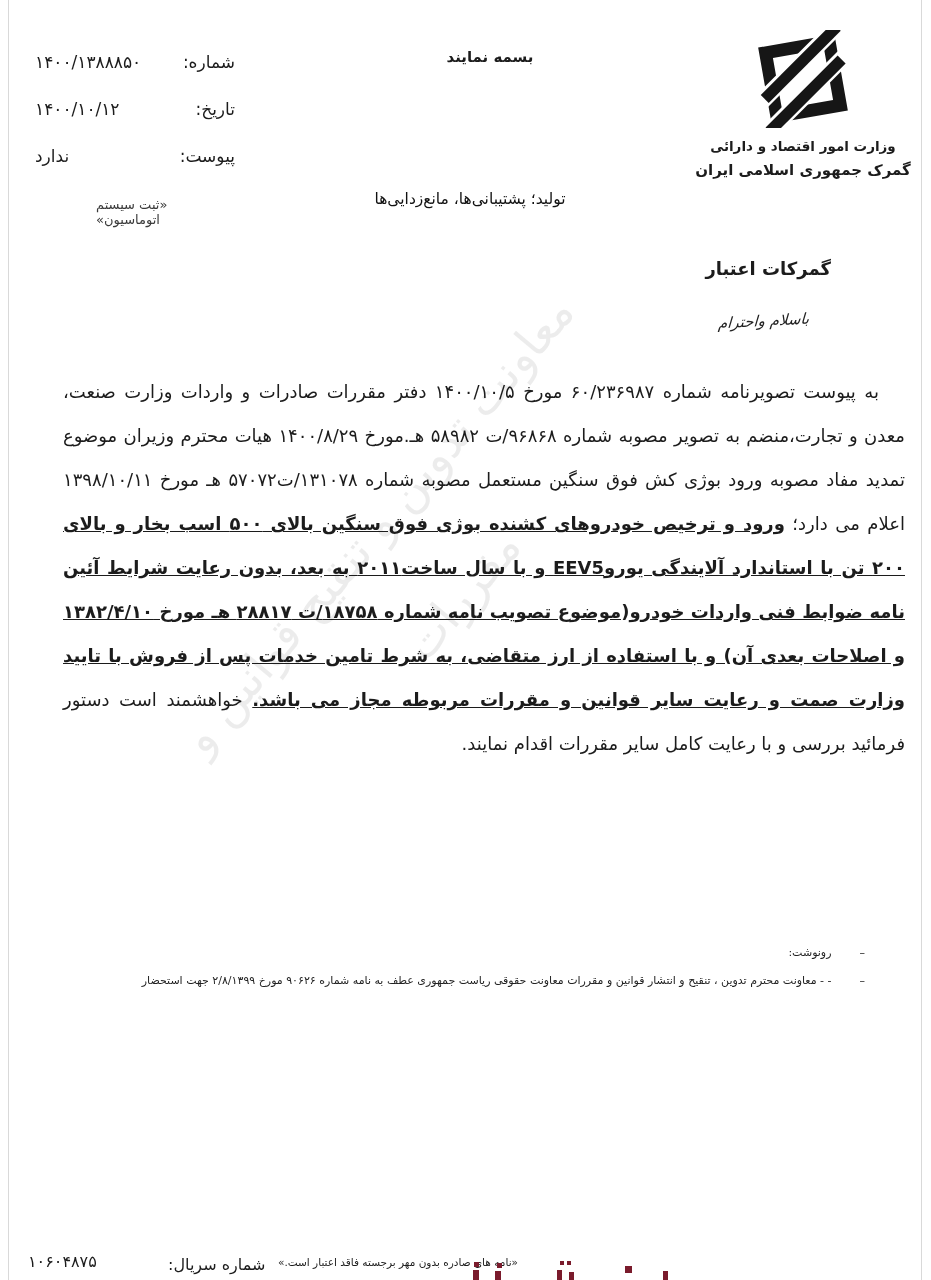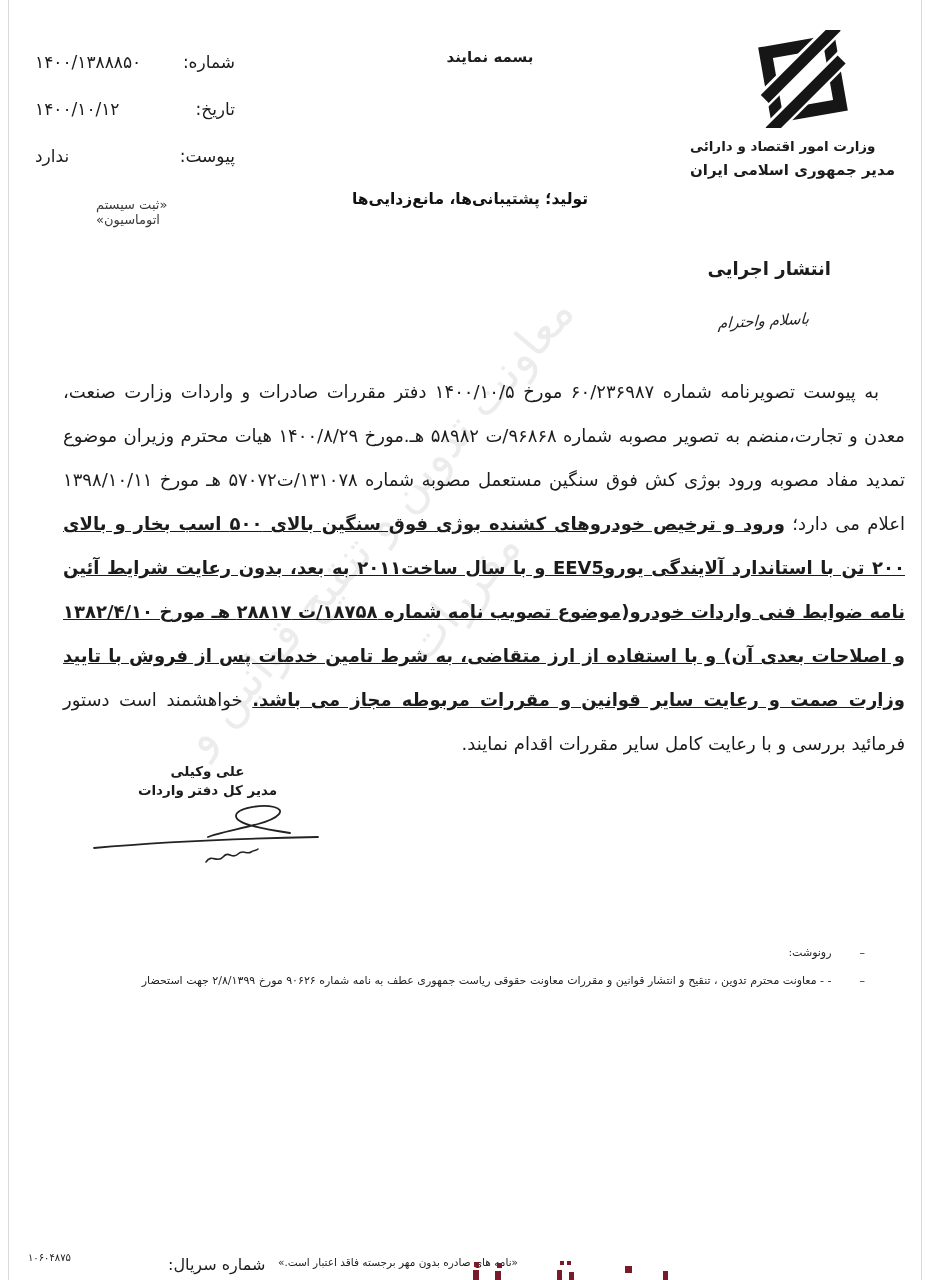--- a/index.html
+++ b/index.html
@@ -9,33 +9,33 @@
     background:#ffffff;
     overflow:hidden;
     font-family:"DejaVu Sans",sans-serif;
     color:#1c1c1c;
   }
   .scan-edge{position:absolute;top:0;bottom:0;width:1px;background:#d9d9d9;}
   .scan-edge.left{left:8px;}
   .scan-edge.right{left:921px;}
 
   
-  .header-right{position:absolute;top:30px;left:690px;width:226px;text-align:left;}
+  .header-right{position:absolute;top:30px;left:690px;width:226px;text-align:center;}
   .logo-wrap{width:98px;height:98px;margin:0 auto;}
   .ministry{font-size:13.5px;font-weight:bold;margin-top:10px;letter-spacing:.2px;}
   .organization{font-size:15px;font-weight:bold;margin-top:7px;}
   .bismillah{position:absolute;top:48px;left:395px;width:190px;text-align:center;font-size:15px;font-weight:bold;}
 
   .meta{position:absolute;top:52px;left:35px;width:200px;direction:rtl;}
   .meta-row{display:flex;justify-content:space-between;align-items:baseline;font-size:17px;margin-bottom:27px;}
   .meta-label{white-space:nowrap;}
   .meta-value{white-space:nowrap;letter-spacing:.5px;}
   .automation-note{position:absolute;top:197px;left:96px;width:130px;text-align:left;font-size:13px;color:#3a3a3a;direction:rtl;}
 
-  .slogan{position:absolute;top:190px;left:330px;width:280px;text-align:center;font-size:15.5px;color:#111;direction:rtl;font-weight:bold;}
+  .slogan{position:absolute;top:190px;left:330px;width:280px;text-align:center;font-size:15.5px;color:#111;direction:rtl;}
 
   .recipient{position:absolute;top:258px;right:100px;font-size:18px;font-weight:bold;direction:rtl;}
 
   .greeting{position:absolute;top:312px;right:122px;font-size:15px;font-style:italic;direction:rtl;
             transform:rotate(-3deg) skewX(-6deg);color:#222;}
 
   .body-text{
     position:absolute;top:352px;right:26px;left:63px;
     direction:rtl;text-align:justify;
     font-size:18px;line-height:44px;
@@ -56,21 +56,21 @@
   .sig-title{font-size:13.5px;font-weight:bold;margin-top:3px;}
   .sig-scribble{display:block;margin:2px auto 0;}
 
   .cc{position:absolute;top:944px;right:66px;left:90px;direction:rtl;font-size:11px;color:#222;}
   .cc-row{display:flex;gap:28px;align-items:baseline;margin-bottom:11px;}
   .cc-dash{flex:0 0 auto;}
   .cc-text{flex:1 1 auto;line-height:17px;}
 
   .footer-note{position:absolute;top:1256px;left:278px;font-size:10.5px;direction:rtl;white-space:nowrap;}
   .footer-serial-label{position:absolute;top:1255px;left:168px;font-size:16px;direction:rtl;white-space:nowrap;}
-  .footer-serial-value{position:absolute;top:1252px;left:28px;font-size:10px;letter-spacing:1.5px;white-space:nowrap;}
+  .footer-serial-value{position:absolute;top:1252px;left:28px;font-size:16px;letter-spacing:1.5px;white-space:nowrap;}
 
   .frag{position:absolute;background:#7a1b2c;}
 </style>
 </head>
 <body>
 
 <div class="page">
 
   <div class="scan-edge left"></div>
   <div class="scan-edge right"></div>
@@ -83,21 +83,21 @@
         </g>
         <g transform="rotate(-45 50 50)">
           <rect x="-25" y="28" width="150" height="17" fill="#ffffff"></rect>
           <rect x="-25" y="55" width="150" height="17" fill="#ffffff"></rect>
           <rect x="8" y="31" width="104" height="11.5" fill="#161616"></rect>
           <rect x="-12" y="58" width="104" height="11.5" fill="#161616"></rect>
         </g>
       </svg>
     </div>
     <div class="ministry">وزارت امور اقتصاد و دارائی</div>
-    <div class="organization">مدیر جمهوری اسلامی ایران</div>
+    <div class="organization">گمرک جمهوری اسلامی ایران</div>
   </div>
 
   <div class="bismillah">بسمه نمایند</div>
 
   <div class="meta">
     <div class="meta-row">
       <span class="meta-label">شماره:</span>
       <span class="meta-value">۱۴۰۰/۱۳۸۸۸۵۰</span>
     </div>
     <div class="meta-row">
@@ -106,37 +106,28 @@
     </div>
     <div class="meta-row">
       <span class="meta-label">پیوست:</span>
       <span class="meta-value">ندارد</span>
     </div>
   </div>
   <div class="automation-note">«ثبت سیستم اتوماسیون»</div>
 
   <div class="slogan">تولید؛ پشتیبانی‌ها، مانع‌زدایی‌ها</div>
 
-  <div class="recipient">انتشار اجرایی</div>
+  <div class="recipient">گمرکات اعتبار</div>
 
   <div class="greeting">باسلام واحترام</div>
 
   <div class="watermark">معاونت تدوین و تنقیح قوانین و مقررات</div>
 
   <p class="body-text"><span>به پیوست تصویرنامه شماره ۶۰/۲۳۶۹۸۷ مورخ ۱۴۰۰/۱۰/۵ دفتر مقررات صادرات و واردات وزارت صنعت، معدن و تجارت،منضم به تصویر مصوبه شماره ۹۶۸۶۸/ت ۵۸۹۸۲ هـ.مورخ ۱۴۰۰/۸/۲۹ هیات محترم وزیران موضوع تمدید مفاد مصوبه ورود بوژی کش فوق سنگین مستعمل مصوبه شماره ۱۳۱۰۷۸/ت۵۷۰۷۲ هـ مورخ ۱۳۹۸/۱۰/۱۱ اعلام می دارد؛ </span><span class="emph">ورود و ترخیص خودروهای کشنده بوژی فوق سنگین بالای ۵۰۰ اسب بخار و بالای ۲۰۰ تن با استاندارد آلایندگی یوروEEV5 و با سال ساخت۲۰۱۱ به بعد، بدون رعایت شرایط آئین نامه ضوابط فنی واردات خودرو(موضوع تصویب نامه شماره ۱۸۷۵۸/ت ۲۸۸۱۷ هـ مورخ ۱۳۸۲/۴/۱۰ و اصلاحات بعدی آن) و با استفاده از ارز متقاضی، به شرط تامین خدمات پس از فروش با تایید وزارت صمت و رعایت سایر قوانین و مقررات مربوطه مجاز می باشد.</span><span> خواهشمند است دستور فرمائید بررسی و با رعایت کامل سایر مقررات اقدام نمایند.</span></p>
 
-  <div class="signature">
-    <div class="sig-name">علی وکیلی</div>
-    <div class="sig-title">مدیر کل دفتر واردات</div>
-    <svg class="sig-scribble" width="235" height="72" viewBox="0 0 235 72" aria-hidden="true">
-      <path d="M4,48 C60,43 130,39 228,37" fill="none" stroke="#232323" stroke-width="1.8" stroke-linecap="round"></path>
-      <path d="M118,37 C126,33 150,29 168,24 C190,18 196,10 184,7 C172,4 146,8 146,16 C146,24 172,29 200,33" fill="none" stroke="#232323" stroke-width="1.8" stroke-linecap="round"></path>
-      <path d="M116,62 c6,-9 11,2 17,-5 c6,-7 9,3 15,-3 c5,-5 9,1 13,-2 c3,-2 5,-1 7,-3" fill="none" stroke="#232323" stroke-width="1.6" stroke-linecap="round"></path>
-    </svg>
-  </div>
 
   <div class="cc">
     <div class="cc-row">
       <span class="cc-dash">–</span>
       <span class="cc-text">رونوشت:</span>
     </div>
     <div class="cc-row">
       <span class="cc-dash">–</span>
       <span class="cc-text">- - معاونت محترم تدوین ، تنقیح و انتشار قوانین و مقررات معاونت حقوقی ریاست جمهوری عطف به نامه شماره ۹۰۶۲۶ مورخ ۲/۸/۱۳۹۹ جهت استحضار</span>
     </div>

